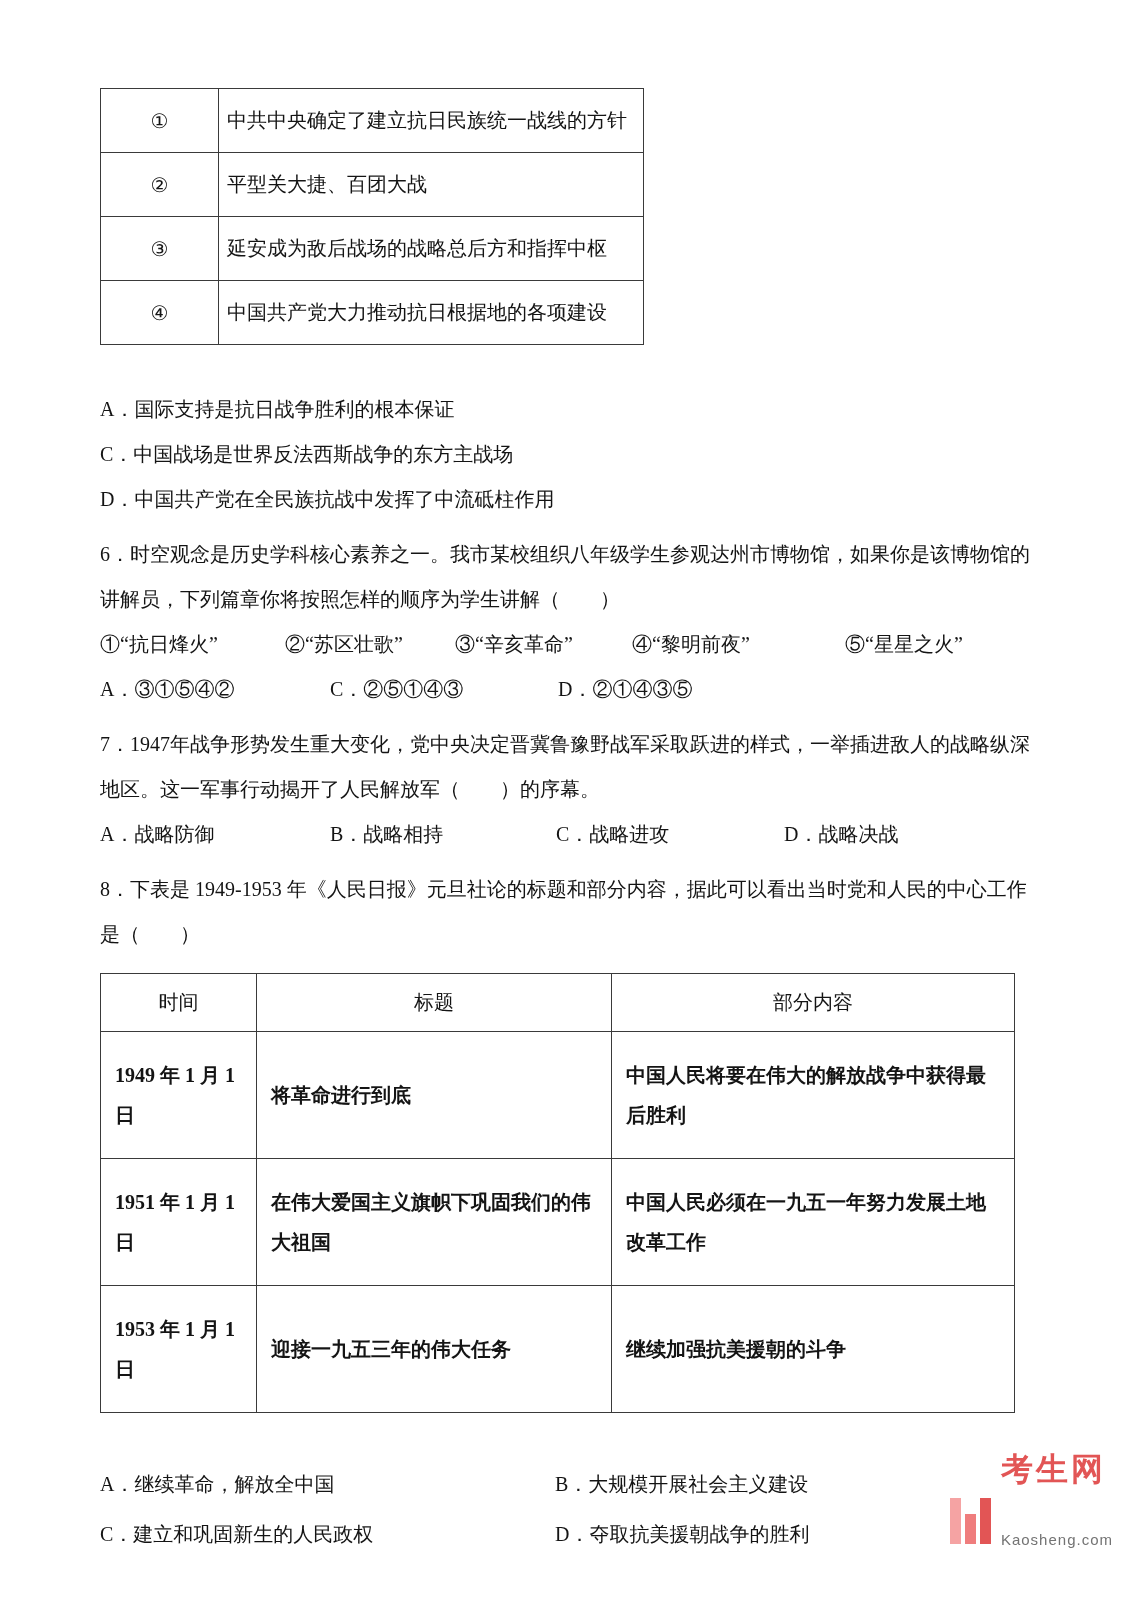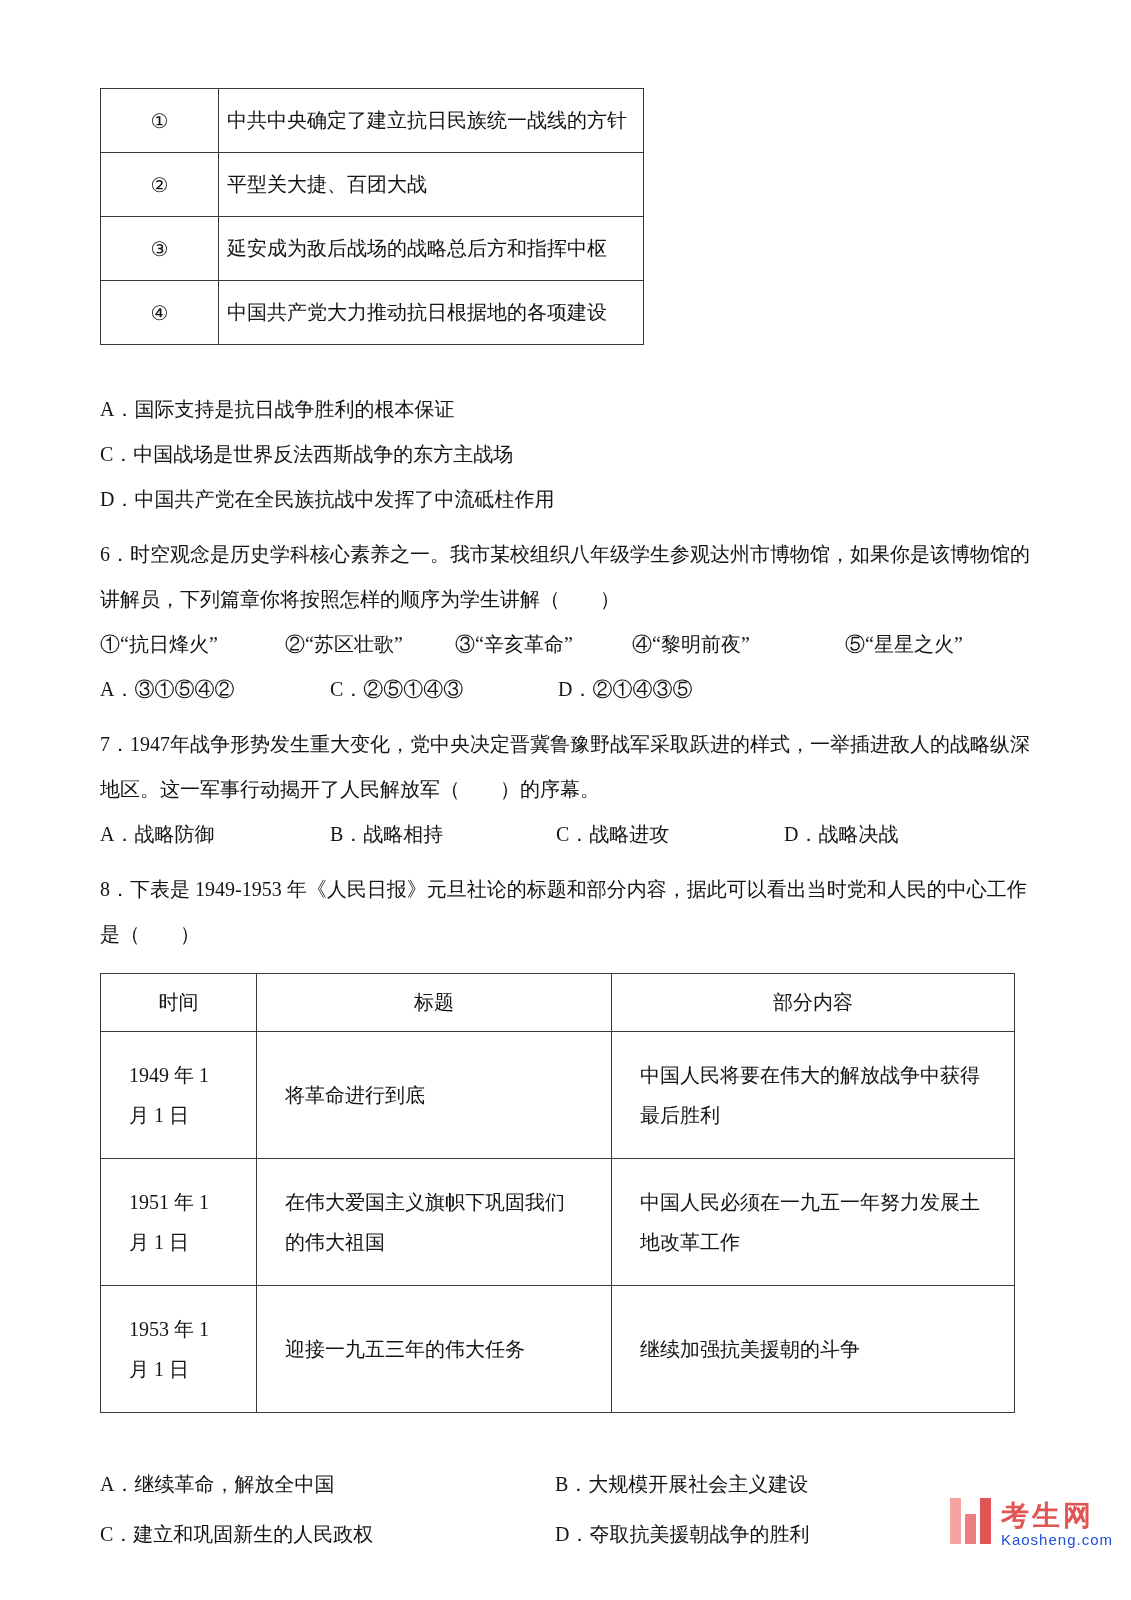--- a/index.html
+++ b/index.html
@@ -32,37 +32,37 @@
   .cw1 { width: 185px; flex: 0 0 auto; }
   .cw2 { width: 170px; flex: 0 0 auto; }
   .cw3 { width: 177px; flex: 0 0 auto; }
   .cw4 { width: 213px; flex: 0 0 auto; }
   .w455 { width: 455px; flex: 0 0 auto; }
 
   
   .news-table { margin-top: 16px; margin-bottom: 46px; table-layout: fixed; width: 905px; }
   .news-table th, .news-table td { border: 1px solid #3a3a3a; font-weight: normal; font-size: 20px; }
   .news-table th { height: 55px; text-align: center; }
-  .news-table td { height: 114px; vertical-align: middle; line-height: 40px; padding: 6px 28px; text-align: left; }
+  .news-table td { height: 114px; vertical-align: middle; line-height: 40px; padding: 6px 14px; text-align: left; font-weight: bold; }
   .col-date { width: 153px; }
   .col-title { width: 352px; }
   .col-content { width: 400px; }
 
   .q8-opts { line-height: 50px; }
 
   
   .watermark { position: absolute; right: 18px; bottom: 52px; display: flex; align-items: flex-end; gap: 10px; }
   .wm-logo { display: flex; align-items: flex-end; gap: 4px; padding-bottom: 4px; }
   .wm-bar { width: 11px; display: inline-block; }
   .wm-bar1 { height: 46px; background: #f5a3a3; }
   .wm-bar2 { height: 30px; background: #ef7d7d; }
   .wm-bar3 { height: 46px; background: #e25555; }
   .wm-text { display: flex; flex-direction: column; line-height: 1.1; }
-  .wm-name { font-size: 28px; color: #e25555; font-weight: bold; font-family: "Liberation Sans", sans-serif; letter-spacing: 3px; }
-  .wm-url { font-size: 15px; color: #1d4ed8; font-family: "Liberation Sans", sans-serif; letter-spacing: 1px; }
+  .wm-name { font-size: 32px; color: #e25555; font-weight: bold; font-family: "Liberation Sans", sans-serif; letter-spacing: 3px; }
+  .wm-url { font-size: 15px; color: #737373; font-family: "Liberation Sans", sans-serif; letter-spacing: 1px; margin-top: 44px; }
 </style>
 </head>
 <body>
 
 <div class="page">
 
   <table class="events-table">
     <tbody>
       <tr>
         <td class="num-cell">①</td>

